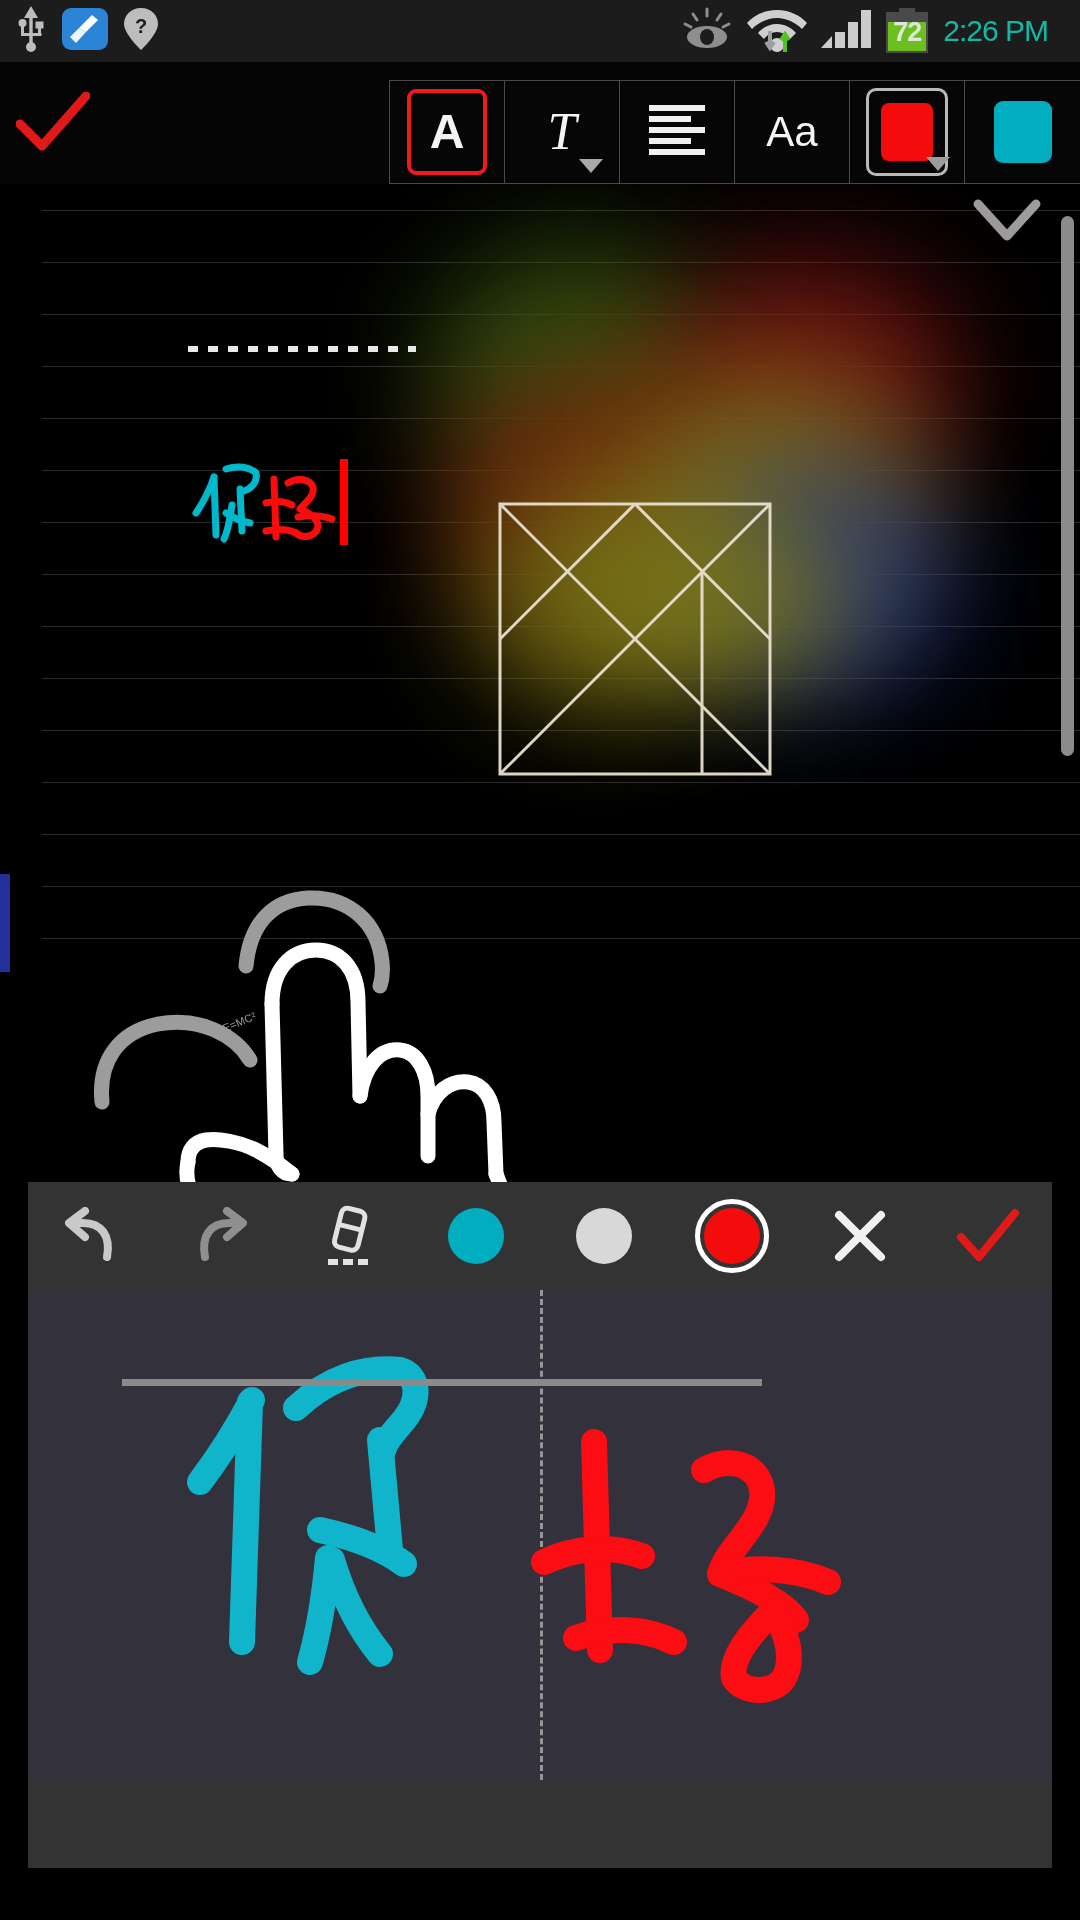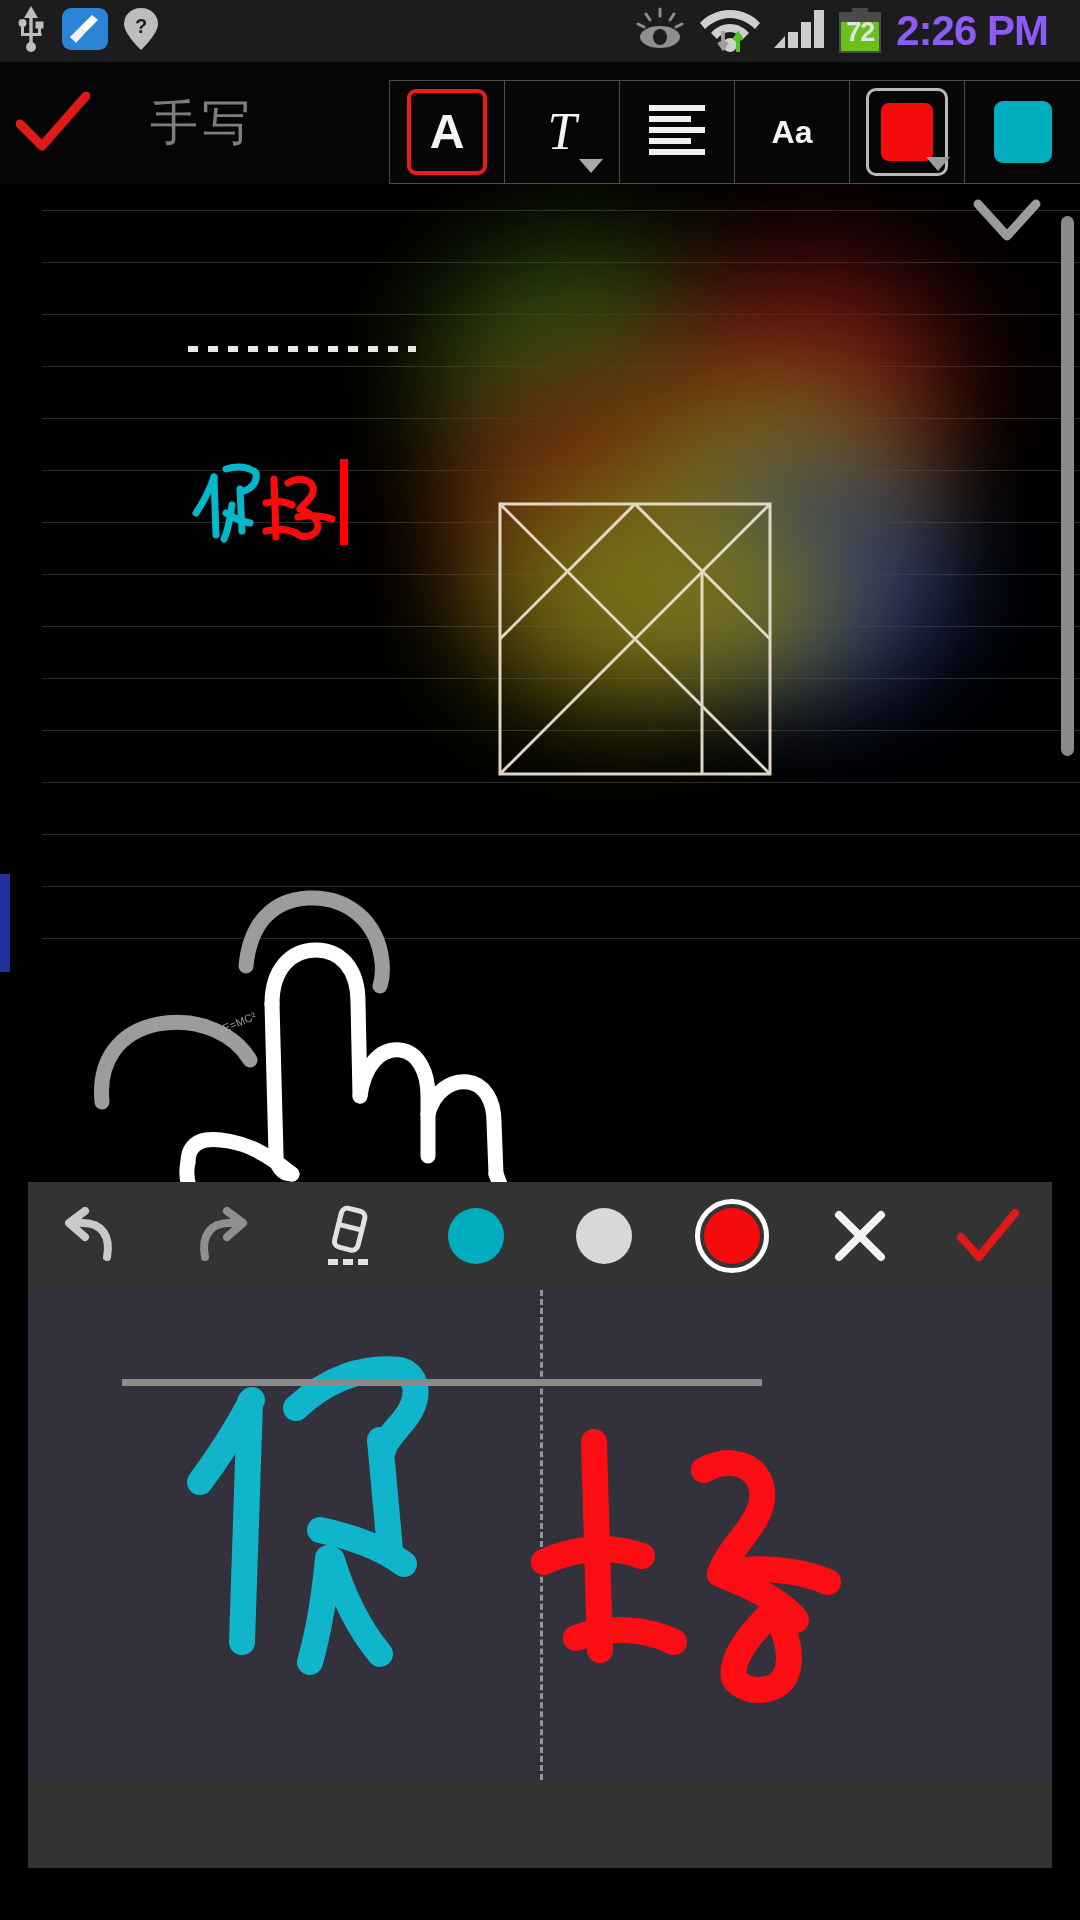--- a/index.html
+++ b/index.html
@@ -11,22 +11,22 @@
 
   
   #status-bar{
     position:absolute;top:0;left:0;width:1080px;height:62px;
     background:#1c1c1c;display:flex;align-items:center;
   }
   #status-left{display:flex;align-items:center;gap:14px;padding-left:14px;}
   #status-right{margin-left:auto;display:flex;align-items:center;gap:12px;padding-right:28px;}
   .sb-ico{display:block;}
   #clock{
-    color:#8b5cf6;font-size:42px;letter-spacing:-1px;line-height:1;
-    padding-left:2px;padding-right:4px;font-weight:700;
+    color:#14b8a6;font-size:30px;letter-spacing:-1px;line-height:1;
+    padding-left:2px;padding-right:4px;font-weight:400;
   }
   .battery-wrap{position:relative;width:44px;height:46px;}
   .batt-num{
     position:absolute;left:0;top:9px;width:44px;text-align:center;
     font-size:27px;color:#dfe7db;font-weight:700;letter-spacing:-1px;
   }
 
   
   #app-bar{
     position:absolute;top:62px;left:0;width:1080px;height:122px;
@@ -235,21 +235,20 @@
 </div>
 
 <div id="app-bar">
 
   <div id="confirm-check">
     <svg width="74" height="62" viewBox="0 0 74 62">
       <path d="M4 32 L26 54 L70 4" stroke="#e01919" stroke-width="9" fill="none" stroke-linecap="round" stroke-linejoin="round"></path>
     </svg>
   </div>
 
-  <div id="app-title">手写</div>
 
   <div id="tool-group">
 
     <div class="tool-cell">
       <div class="tool-sel-box">
         <span class="glyph" style="font-size:48px;font-weight:700;">A</span>
       </div>
     </div>
 
     <div class="tool-cell">
@@ -265,21 +264,21 @@
             <rect x="4" y="15" width="42" height="6"></rect>
             <rect x="4" y="26" width="56" height="6"></rect>
             <rect x="4" y="37" width="42" height="6"></rect>
             <rect x="4" y="48" width="56" height="6"></rect>
           </g>
         </svg>
       </span>
     </div>
 
     <div class="tool-cell">
-      <span class="glyph" style="font-size:32px;font-weight:700;">Aa</span>
+      <span class="glyph" style="font-size:42px;font-weight:400;">Aa</span>
     </div>
 
     <div class="tool-cell">
       <span class="swatch-frame">
         <span class="swatch" style="background:#f40c0c;"></span>
       </span>
       <span class="caret-dn" style="right:14px;bottom:12px;border-top-color:#9c9c9c;"></span>
     </div>
 
     <div class="tool-cell">

